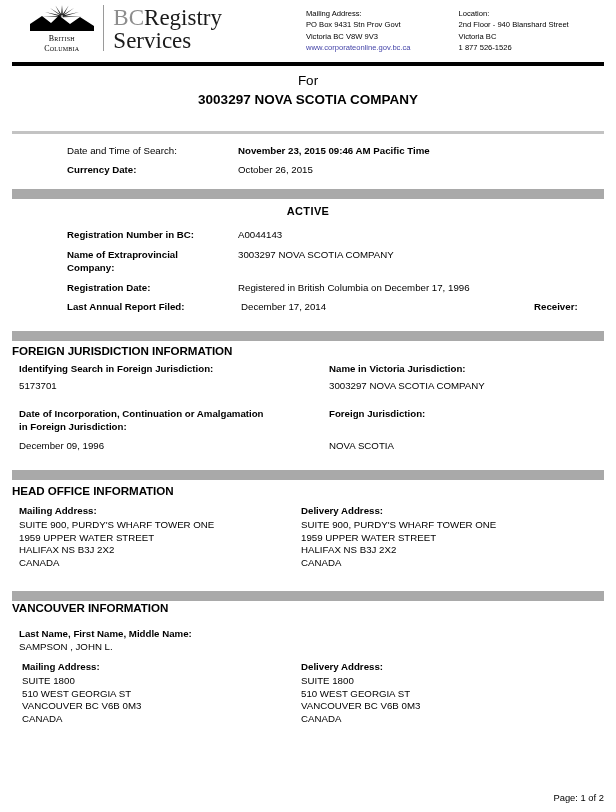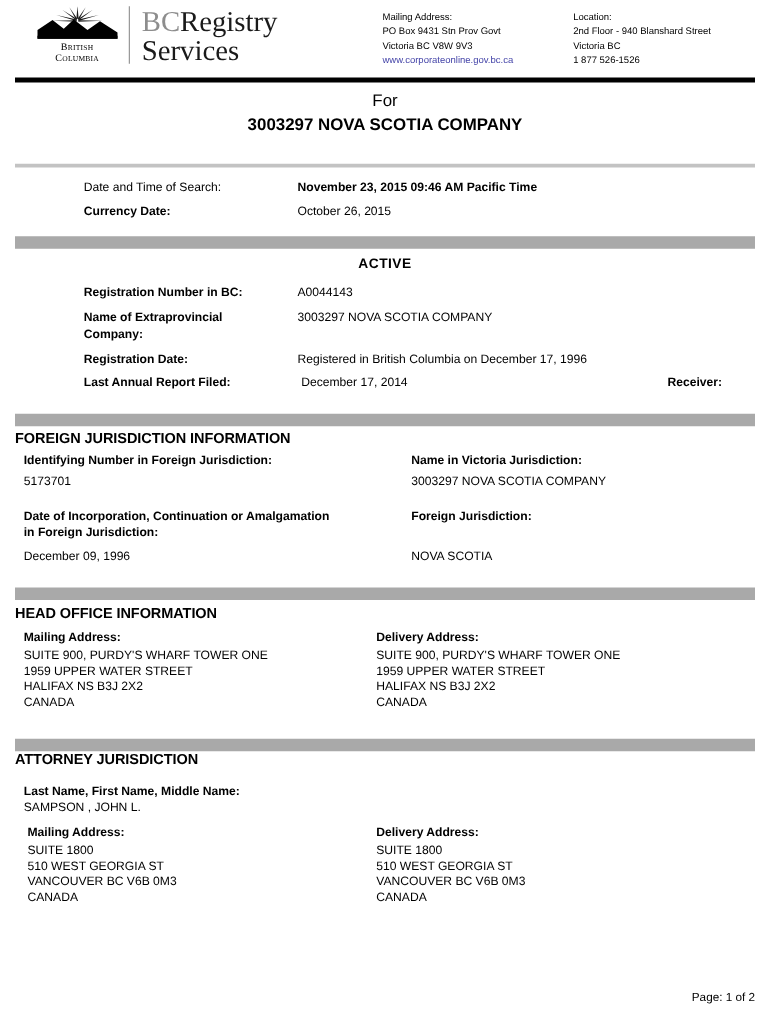--- a/index.html
+++ b/index.html
@@ -277,21 +277,21 @@
   <div class="row val" style="left:190px; top:281px;">Registered in British Columbia on December 17, 1996</div>
 
   <div class="row lbl" style="left:19px; top:300px;">Last Annual Report Filed:</div>
   <div class="row val" style="left:193px; top:300px;">December 17, 2014</div>
   <div class="row lbl" style="left:486px; top:300px;">Receiver:</div>
   <div class="row val" style="left:568px; top:300px;">No</div>
 
   <div class="bar-thick" style="top:331px;"></div>
   <div class="sect-head" style="top:344px;">FOREIGN JURISDICTION INFORMATION</div>
 
-  <div class="fld-lbl" style="left:19px; top:363px;">Identifying Number in Foreign Jurisdiction:</div>
+  <div class="fld-lbl" style="left:19px; top:363px;">Identifying Search in Foreign Jurisdiction:</div>
   <div class="fld-val" style="left:19px; top:380px;">5173701</div>
 
   <div class="fld-lbl" style="left:329px; top:363px;">Name in Victoria Jurisdiction:</div>
   <div class="fld-val" style="left:329px; top:380px;">3003297 NOVA SCOTIA COMPANY</div>
 
   <div class="fld-lbl" style="left:19px; top:408px;">Date of Incorporation, Continuation or Amalgamation</div>
   <div class="fld-lbl" style="left:19px; top:421px;">in Foreign Jurisdiction:</div>
   <div class="fld-val" style="left:19px; top:440px;">December 09, 1996</div>
 
   <div class="fld-lbl" style="left:329px; top:408px;">Foreign Jurisdiction:</div>
@@ -306,21 +306,21 @@
 HALIFAX NS B3J 2X2
 CANADA</div>
 
   <div class="fld-lbl" style="left:301px; top:505px;">Delivery Address:</div>
   <div class="fld-val" style="left:301px; top:519px;">SUITE 900, PURDY'S WHARF TOWER ONE
 1959 UPPER WATER STREET
 HALIFAX NS B3J 2X2
 CANADA</div>
 
   <div class="bar-thick" style="top:591px;"></div>
-  <div class="sect-head" style="top:601px;">ATTORNEY JURISDICTION</div>
+  <div class="sect-head" style="top:601px;">VANCOUVER INFORMATION</div>
 
   <div class="fld-lbl" style="left:19px; top:628px;">Last Name, First Name, Middle Name:</div>
   <div class="fld-val" style="left:19px; top:641px;">SAMPSON , JOHN L.</div>
 
   <div class="fld-lbl" style="left:22px; top:661px;">Mailing Address:</div>
   <div class="fld-val" style="left:22px; top:675px;">SUITE 1800
 510 WEST GEORGIA ST
 VANCOUVER BC V6B 0M3
 CANADA</div>
 

